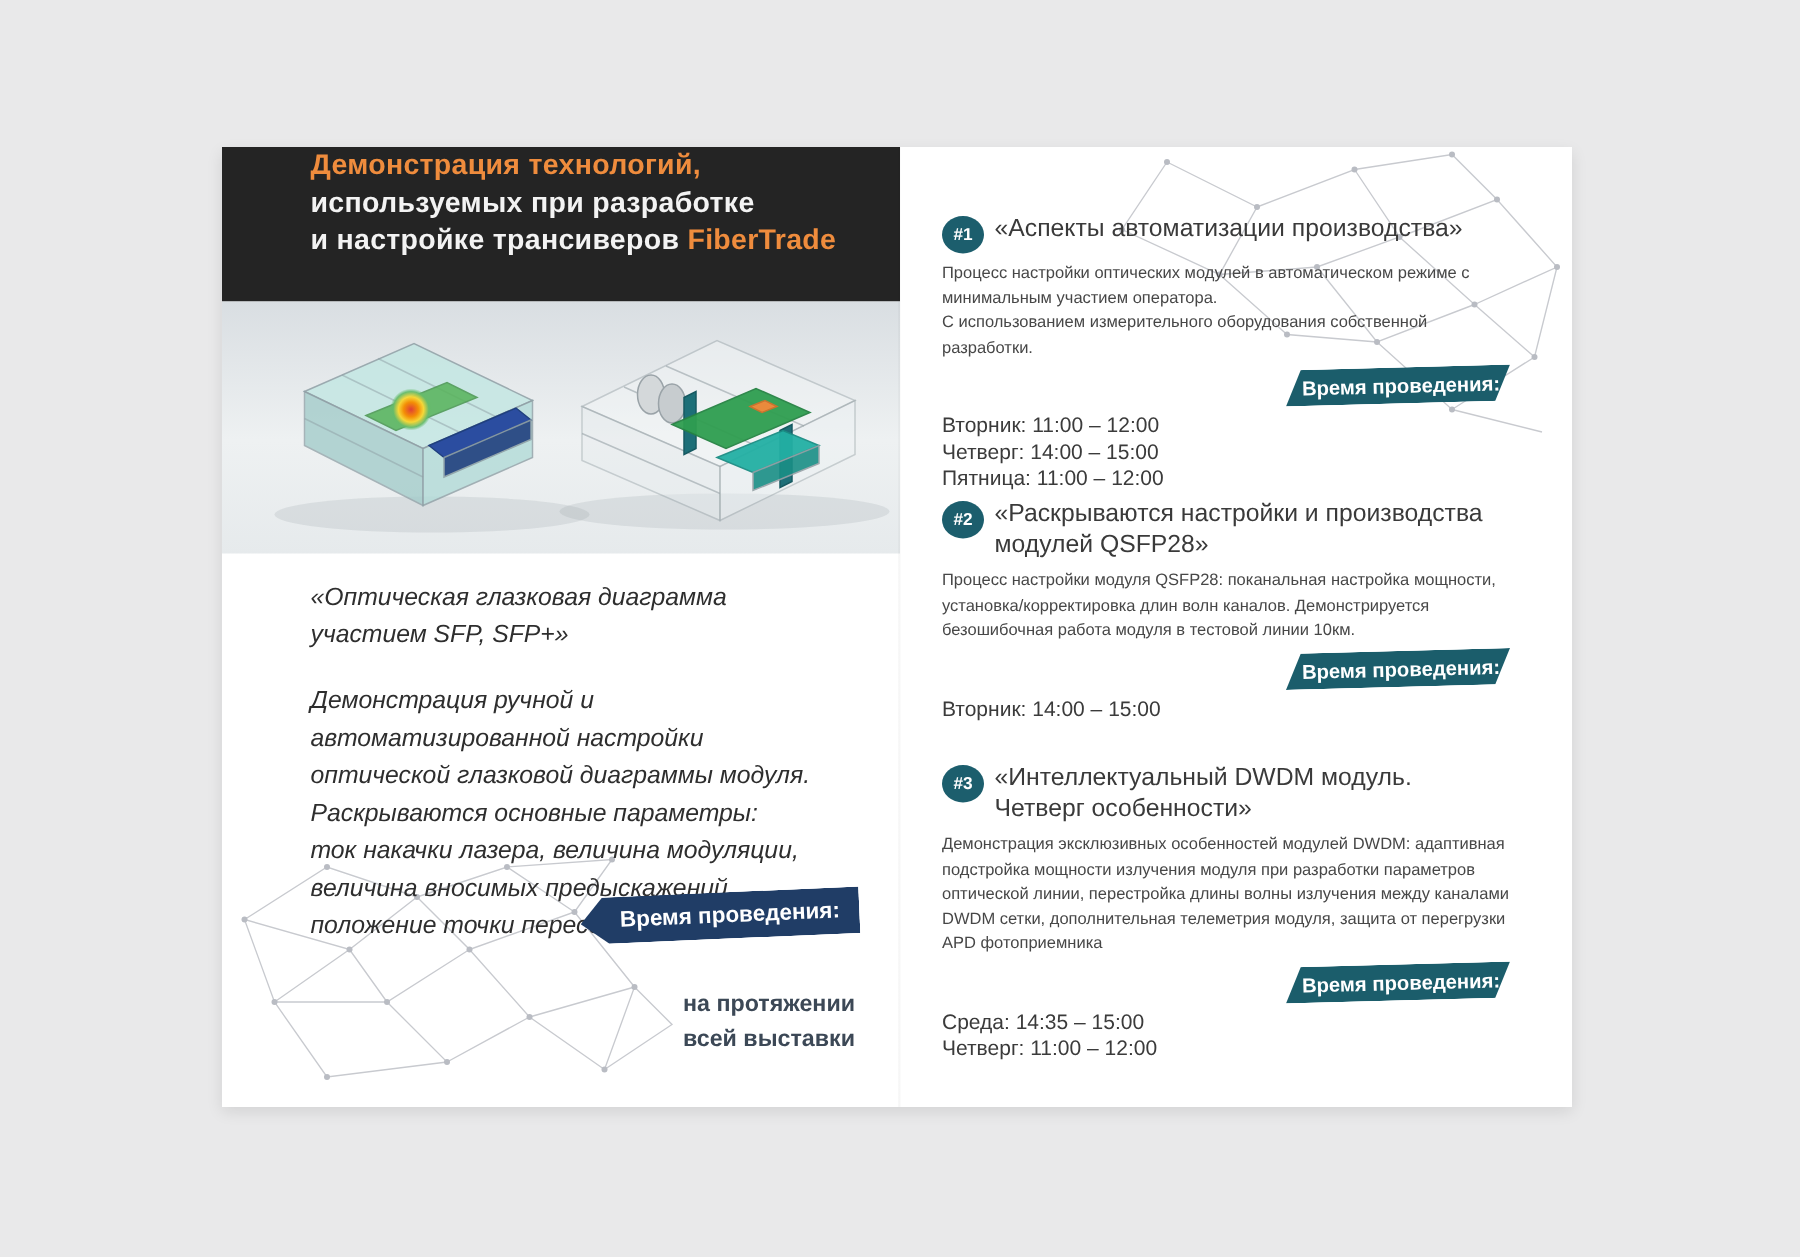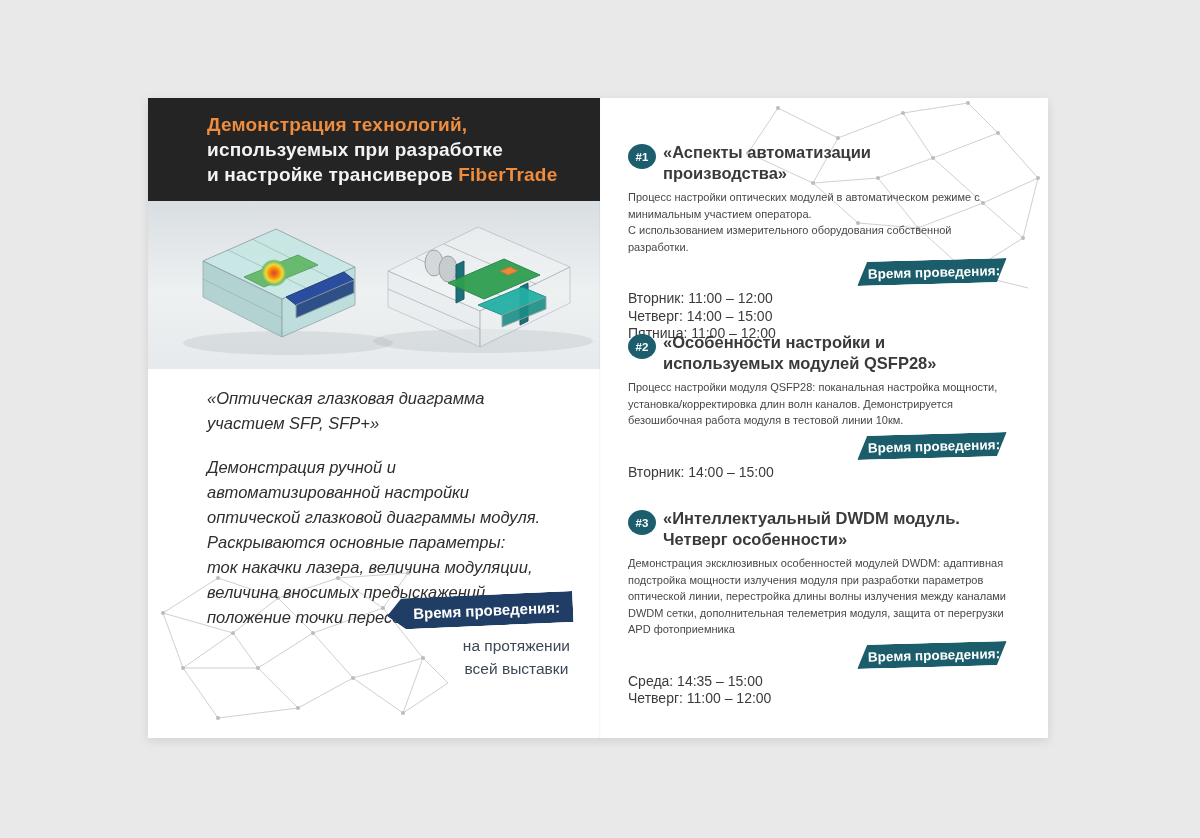--- a/index.html
+++ b/index.html
@@ -17,21 +17,21 @@
   .fold{
     position:absolute;left:451px;top:0;width:2px;height:100%;
     background:linear-gradient(90deg,rgba(0,0,0,0.05),rgba(0,0,0,0.0));
     z-index:5;
   }
   
   .page-left{position:absolute;left:0;top:0;width:452px;height:640px;overflow:hidden;}
   .header{
     position:absolute;left:0;top:0;width:452px;height:103px;
     background:#242424;
-    display:flex;flex-direction:column;justify-content:center;
+    display:flex;flex-direction:column;
     padding-left:59px;box-sizing:border-box;
   }
   .h-line{
     color:#f3f3f3;font-size:19px;font-weight:600;line-height:25px;letter-spacing:.2px;
   }
   .orange{color:#ef8c3d;}
   .hero{
     position:absolute;left:0;top:103px;width:452px;height:168px;
     background:linear-gradient(180deg,#d9dee2 0%,#eef1f2 55%,#e6eaec 100%);
   }
@@ -48,38 +48,38 @@
     display:flex;align-items:center;
   }
   .banner-left{
     position:absolute;top:497px;right:27px;width:186px;height:31px;
     background:#203d66;
     clip-path:polygon(0 55%,8% 0,100% 0,100% 100%,10% 100%);
     transform:rotate(-2.5deg);
     justify-content:flex-end;padding-right:13px;font-size:15px;
   }
   .left-schedule{
-    position:absolute;top:536px;right:30px;text-align:center;
-    color:#3c4856;font-size:15.5px;font-weight:400;line-height:23px;
+    position:absolute;top:560px;right:30px;text-align:right;
+    color:#3c4856;font-size:15.5px;font-weight:700;line-height:23px;
   }
   
   .page-right{position:absolute;left:452px;top:0;width:448px;height:640px;overflow:hidden;}
   .demo-section{position:absolute;left:28px;width:385px;}
   .sec-1{top:44px;}
   .sec-2{top:234px;}
   .sec-3{top:410px;}
   .sec-head{display:flex;align-items:flex-start;gap:7px;}
   .badge{
     flex:0 0 auto;width:28px;height:25px;margin-top:2px;
     background:#1c5e6d;border-radius:50%;
     color:#fff;font-size:11.5px;font-weight:700;
     display:flex;align-items:center;justify-content:center;
   }
   .sec-title{
-    margin:0;font-size:16.5px;font-weight:700;color:#3a3a3a;line-height:21px;
+    margin:0;font-size:16.5px;font-weight:400;color:#3a3a3a;line-height:21px;
     max-width:330px;
   }
   .sec-body{
     margin:5px 0 0 0;font-size:11px;color:#474747;line-height:16.5px;
     white-space:pre-line;
   }
   .timebox{margin-top:5px;}
   .banner-right{
     width:150px;height:24px;margin-left:auto;margin-right:6px;
     background:#1b5d6b;
@@ -245,21 +245,21 @@
           <div>Вторник: 11:00 – 12:00</div>
           <div>Четверг: 14:00 – 15:00</div>
           <div>Пятница: 11:00 – 12:00</div>
         </div>
       </div>
     </section>
 
     <section class="demo-section sec-2">
       <div class="sec-head">
         <div class="badge">#2</div>
-        <h3 class="sec-title">«Особенности настройки и используемых модулей QSFP28»</h3>
+        <h3 class="sec-title">«Раскрываются настройки и производства модулей QSFP28»</h3>
       </div>
       <p class="sec-body">Процесс настройки модуля QSFP28: поканальная настройка мощности, установка/корректировка длин волн каналов. Демонстрируется безошибочная работа модуля в тестовой линии 10км.</p>
       <div class="timebox">
         <div class="banner banner-right">
             <span>Время проведения:</span>
           </div>
         <div class="sec-schedule">
           <div>Вторник: 14:00 – 15:00</div>
         </div>
       </div>

